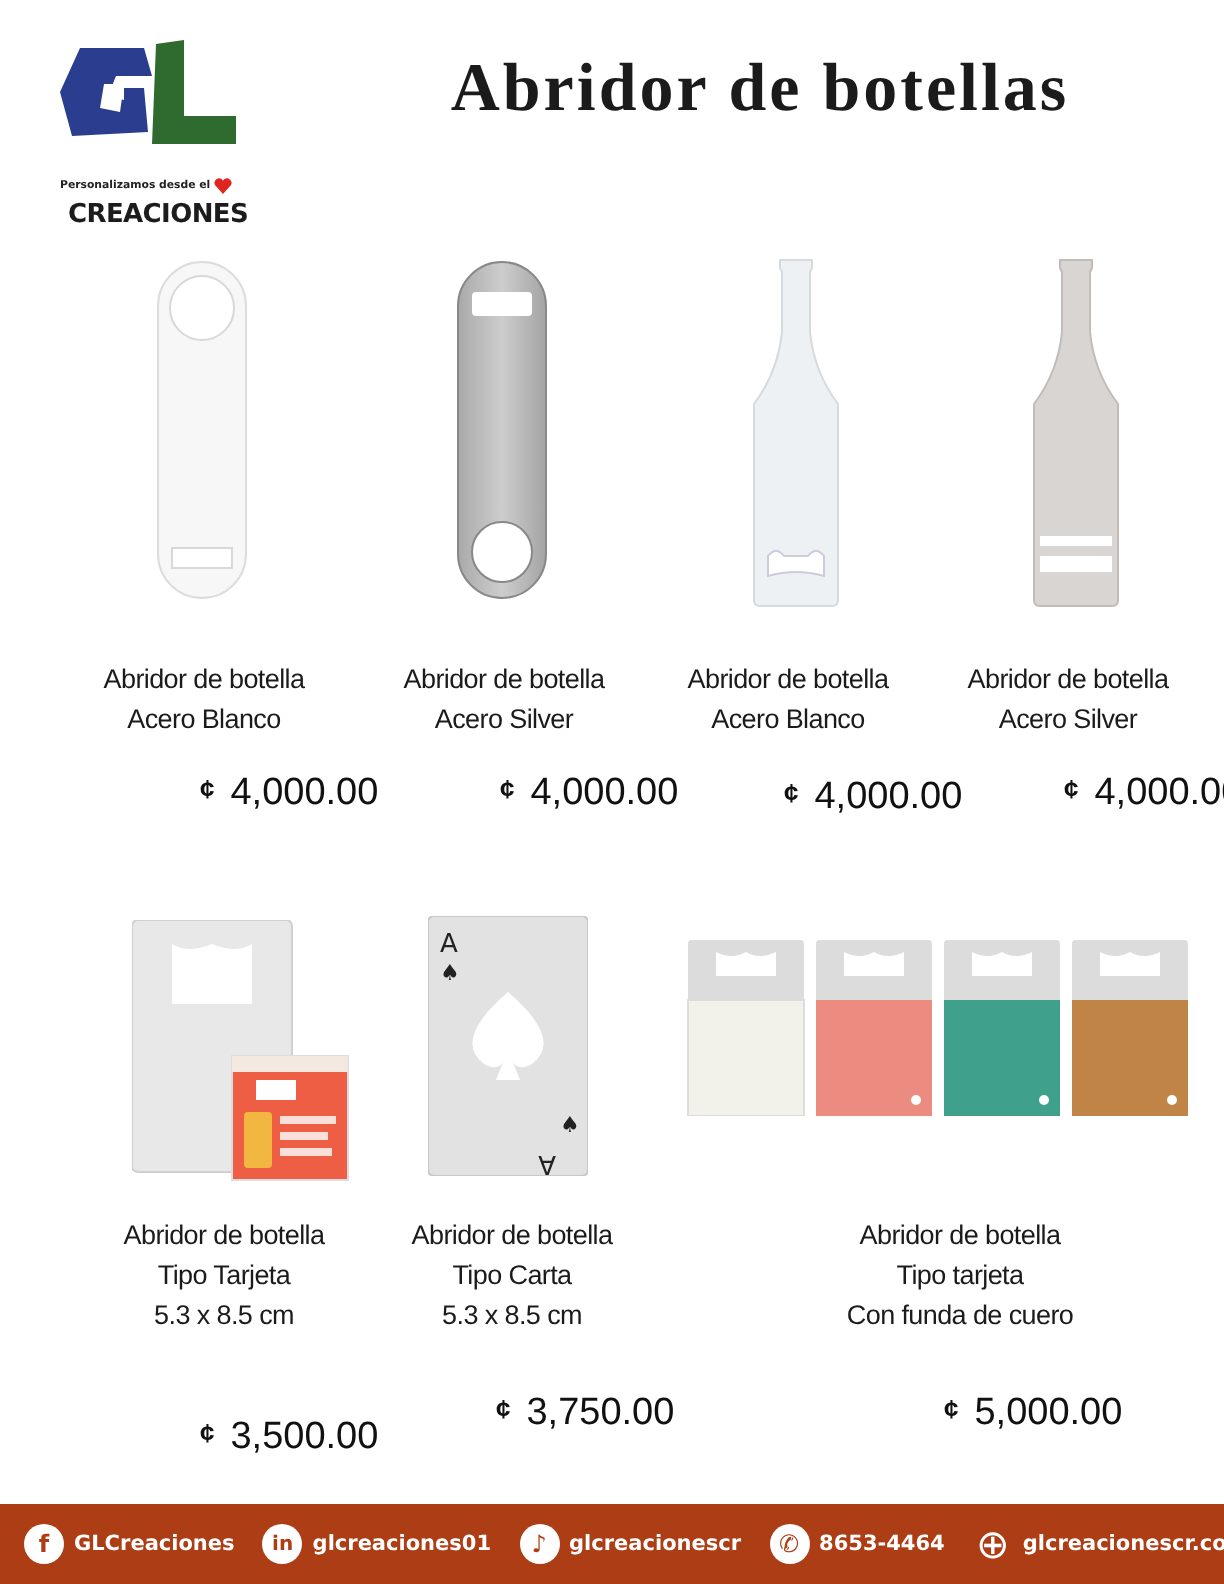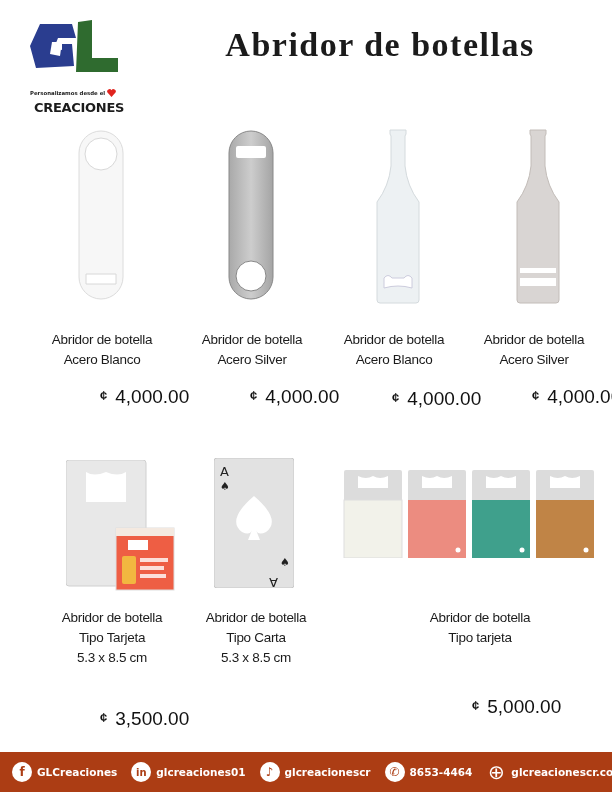--- a/index.html
+++ b/index.html
@@ -148,24 +148,26 @@
 <div class="product" style="left:42px;top:608px;width:140px">
   <div class="name">Abridor de botella</div>
   <div class="name">Tipo Tarjeta</div>
   <div class="name">5.3 x 8.5 cm</div>
   <div class="price" style="left:10px;top:100px"><span class="cur">¢</span><span>3,500.00</span></div>
 </div>
 <div class="product" style="left:186px;top:608px;width:140px">
   <div class="name">Abridor de botella</div>
   <div class="name">Tipo Carta</div>
   <div class="name">5.3 x 8.5 cm</div>
+  <div class="price" style="left:14px;top:88px"><span class="cur">¢</span><span>3,750.00</span></div>
 </div>
 <div class="product" style="left:400px;top:608px;width:160px">
   <div class="name">Abridor de botella</div>
   <div class="name">Tipo tarjeta</div>
+  <div class="name">Con funda de cuero</div>
   <div class="price" style="left:24px;top:88px"><span class="cur">¢</span><span>5,000.00</span></div>
 </div>
 
 <div class="footer">
   <div class="fitem">
     <span class="ico">f</span>
     <span>GLCreaciones</span>
   </div>
   <div class="fitem">
     <span class="ico" style="font-size:10px">in</span>

